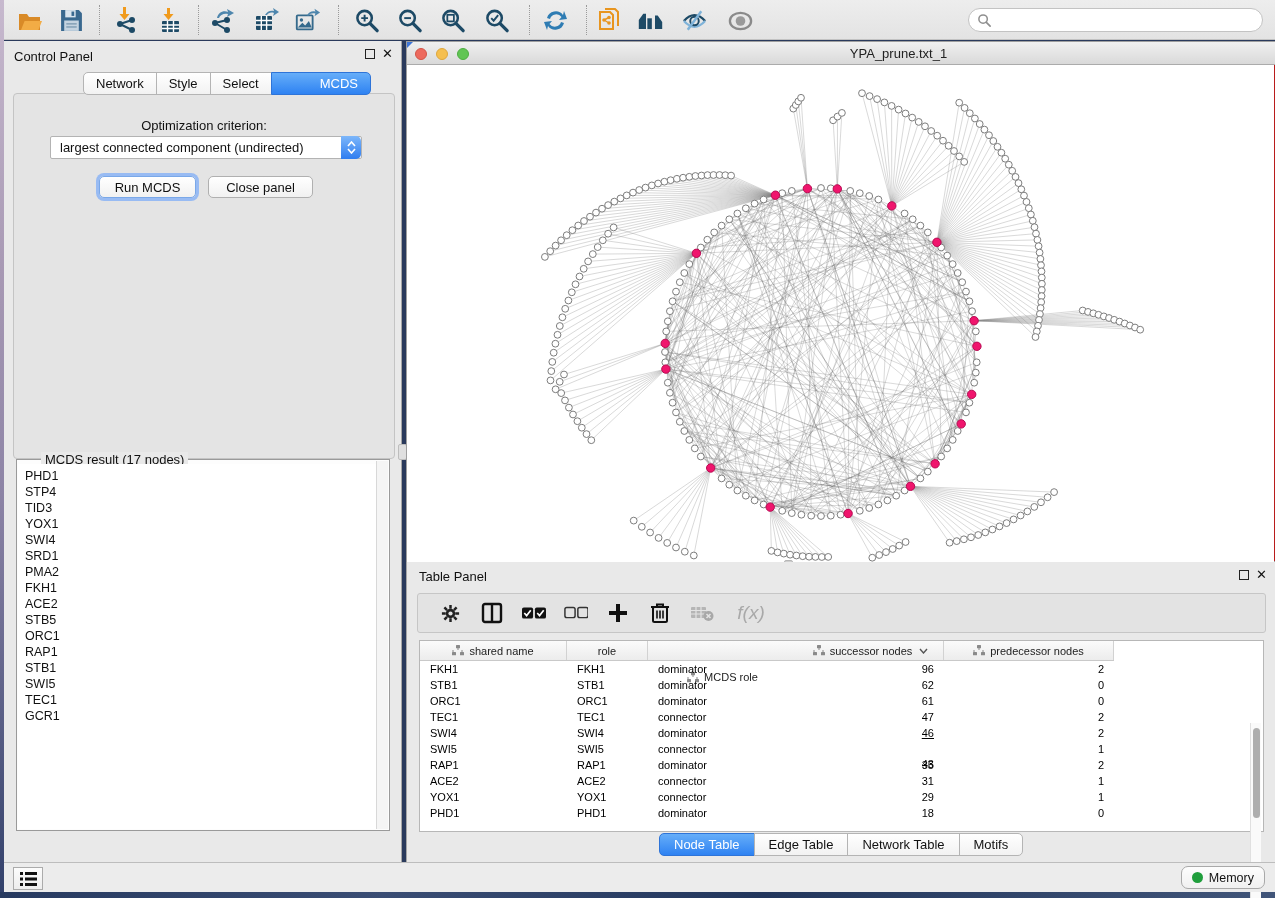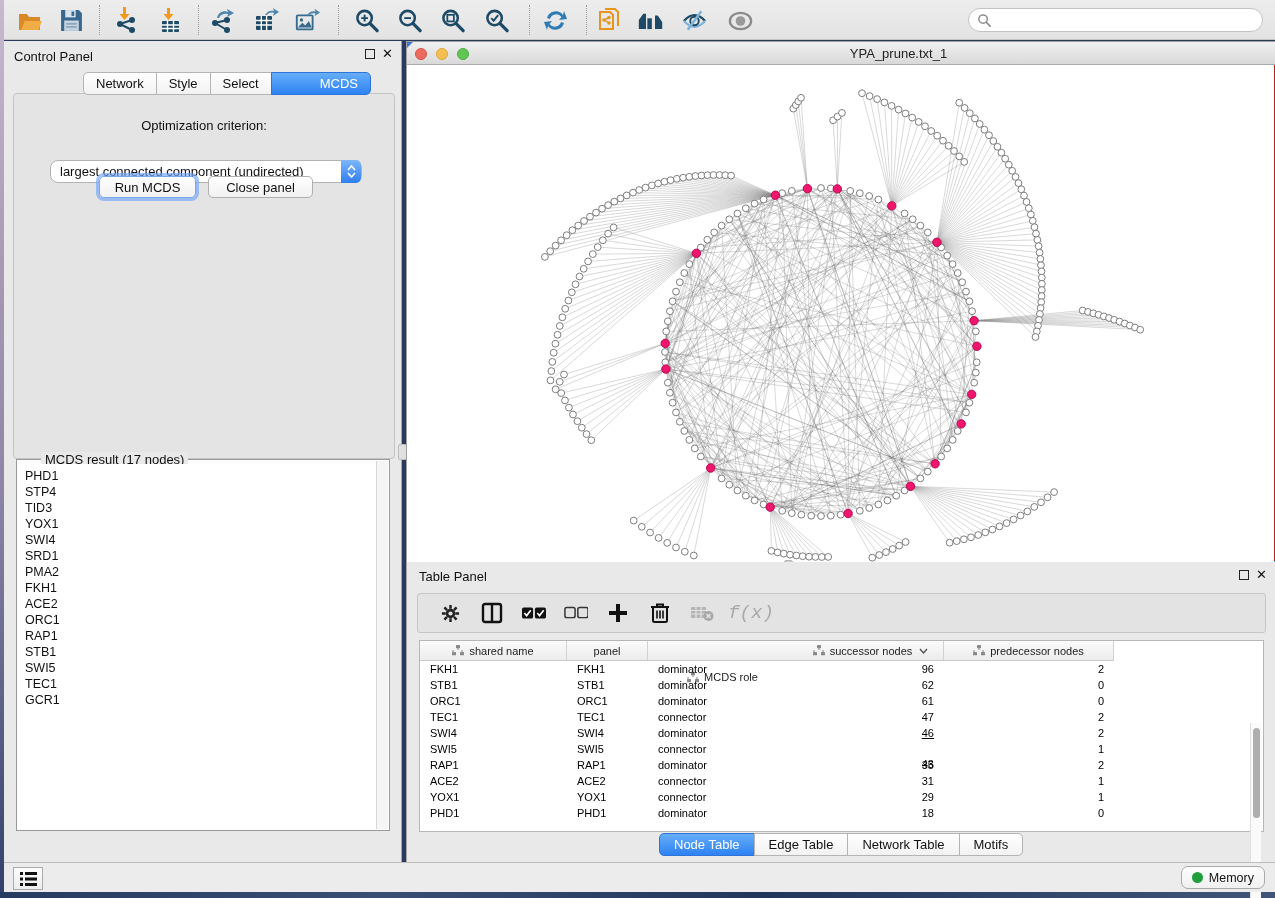--- a/index.html
+++ b/index.html
@@ -27,21 +27,21 @@
 
   .seg-tabs { position:absolute; display:flex; }
   .seg-tab { border:1px solid #b4b4b4; background:linear-gradient(#ffffff,#f2f2f2); font-size:13px; color:#111; padding:3px 12px; margin-left:-1px; display:flex; align-items:center; justify-content:center; }
   .seg-tab:first-child { border-radius:5px 0 0 5px; margin-left:0; }
   .seg-tab:last-child { border-radius:0 5px 5px 0; }
   .seg-tab.active { background:linear-gradient(#66aef9,#2e82f2); border-color:#2e74d8; color:#fff;padding-left:48px; }
 
   #cp-tabs { left:79px; top:31px; }
   #cp-content { position:absolute; left:9px; top:52px; width:382px; height:366px; background:#e4e4e4; border:1px solid #c4c4c4; border-radius:4px; }
   #opt-label { position:absolute; left:0; top:24px; width:100%; text-align:center; font-size:13px; color:#111; }
-  #criterion-select { position:absolute; left:36px; top:66px; width:312px; height:23px; background:#fff; border:1px solid #b3b3b3; border-radius:8px; display:flex; align-items:center; font-size:13px; padding-left:9px; color:#111; }
+  #criterion-select { position:absolute; left:36px; top:42px; width:312px; height:23px; background:#fff; border:1px solid #b3b3b3; border-radius:2px; display:flex; align-items:center; font-size:13px; padding-left:9px; color:#111; }
   #criterion-stepper { position:absolute; right:0; top:-1px; width:20px; height:23px; border-radius:0 5px 5px 0; background:linear-gradient(#7db7fa,#2f7df0); display:flex; flex-direction:column; align-items:center; justify-content:center; gap:1px; }
   #criterion-stepper svg { display:block; }
   .push-btn { position:absolute; height:22px; background:linear-gradient(#ffffff,#f1f1f1); border:1px solid #b0b0b0; border-radius:5px; font-size:13px; color:#111; display:flex; align-items:center; justify-content:center; }
   #run-btn { left:85px; top:82px; width:97px; box-shadow:0 0 0 3px rgba(110,165,250,.65); border-color:#7aa8e8; }
   #close-panel-btn { left:194px; top:82px; width:105px; }
 
   #mcds-fieldset { position:absolute; left:12px; top:418px; width:374px; height:372px; border:1px solid #9a9a9a; background:#fdfdfd; }
   #mcds-legend { position:absolute; left:24px; top:-8px; background:#e9e9e9; padding:0 4px; font-size:13px; color:#111; }
   #mcds-list { position:absolute; left:1px; top:4px; right:13px; bottom:1px; overflow:hidden; font-size:12.5px; color:#111; padding:4px 0 0 7px; line-height:16px; background:#fff; }
   #mcds-scroll { position:absolute; right:1px; top:1px; width:12px; bottom:1px; background:#f5f5f5; border-left:1px solid #d8d8d8; }
@@ -56,21 +56,21 @@
 
   
   #v-splitter-handle { left:398px; top:444px; width:9px; height:16px; background:#e0e0e0; border:1px solid #bdbdbd; border-radius:2px; }
   #h-grip { left:784px; top:560px; width:9px; height:5px; background:#cfcfcf; border:1px solid #b5b5b5; border-radius:2px; }
 
   
   #table-panel { left:406px; top:562px; width:869px; height:300px; background:#e9e9e9; border-left:1px solid #a6a6a6; }
   #tp-title { position:absolute; left:12px; top:7px; font-size:13px; color:#111; }
   #tp-toolbar { position:absolute; left:10px; top:31px; width:849px; height:40px; background:#e3e3e3; border:1px solid #c6c6c6; border-radius:3px; display:flex; align-items:center; gap:18px; padding-left:20px; }
   .tp-icon { width:24px; height:24px; display:flex; align-items:center; justify-content:center; }
-  #fx-label { font-family:Liberation Mono, monospace; font-style:italic; font-size:19px; color:#a9a9a9;text-align:center; }
+  #fx-label { font-family:Liberation Sans, sans-serif; font-style:italic; font-size:19px; color:#a9a9a9;text-align:center; }
 
   #tp-table { position:absolute; left:12px; top:78px; width:845px; height:192px; background:#fff; border:1px solid #b7b7b7; }
   #tp-header { position:absolute; left:0; top:0; height:20px; display:flex; background:linear-gradient(#fbfbfb,#ececec); border-bottom:1px solid #c9c9c9; }
   .th { position:relative; display:flex; align-items:center; justify-content:center; gap:5px; font-size:11px; color:#222; border-right:1px solid #d2d2d2; }
   .th .sort { margin-left:2px; }
   #tp-rows { position:absolute; left:0; top:20px; right:0; bottom:0; font-size:11px; color:#000; }
   .tr { display:flex; height:16px; align-items:center; }
   .td { padding:0 10px; white-space:nowrap; overflow:hidden; }
   .num { text-align:right; }
   #tp-vscroll { position:absolute; right:2px; top:82px; width:11px; height:186px; background:#fafafa; border-left:1px solid #e0e0e0; }
@@ -289,20 +289,21 @@
       <div id="mcds-list">
           <div>PHD1</div>
           <div>STP4</div>
           <div>TID3</div>
           <div>YOX1</div>
           <div>SWI4</div>
           <div>SRD1</div>
           <div>PMA2</div>
           <div>FKH1</div>
           <div>ACE2</div>
+          <div>STB5</div>
           <div>ORC1</div>
           <div>RAP1</div>
           <div>STB1</div>
           <div>SWI5</div>
           <div>TEC1</div>
           <div>GCR1</div>
         </div>
       <div id="mcds-scroll"></div>
     </div>
   </div>
@@ -675,21 +676,21 @@
               <g fill="#8a8a8a">
                 <rect x="4" y="0" width="4" height="3.2" rx="0.5"></rect>
                 <rect x="0" y="7" width="4" height="3.2" rx="0.5"></rect>
                 <rect x="8" y="7" width="4" height="3.2" rx="0.5"></rect>
                 <path d="M5.5 3h1v2h-5v2h-1V5h10v2h-1V5h-4z"></path>
               </g>
             </svg>
             <span>shared name</span>
           </div>
           <div class="th" style="width: 81px;">
-            <span>panel</span>
+            <span>role</span>
           </div>
           <div class="th" style="width: 150px; margin-top: 36px;">
             <svg width="12" height="11" viewBox="0 0 12 11">
               <g fill="#8a8a8a">
                 <rect x="4" y="0" width="4" height="3.2" rx="0.5"></rect>
                 <rect x="0" y="7" width="4" height="3.2" rx="0.5"></rect>
                 <rect x="8" y="7" width="4" height="3.2" rx="0.5"></rect>
                 <path d="M5.5 3h1v2h-5v2h-1V5h10v2h-1V5h-4z"></path>
               </g>
             </svg>

